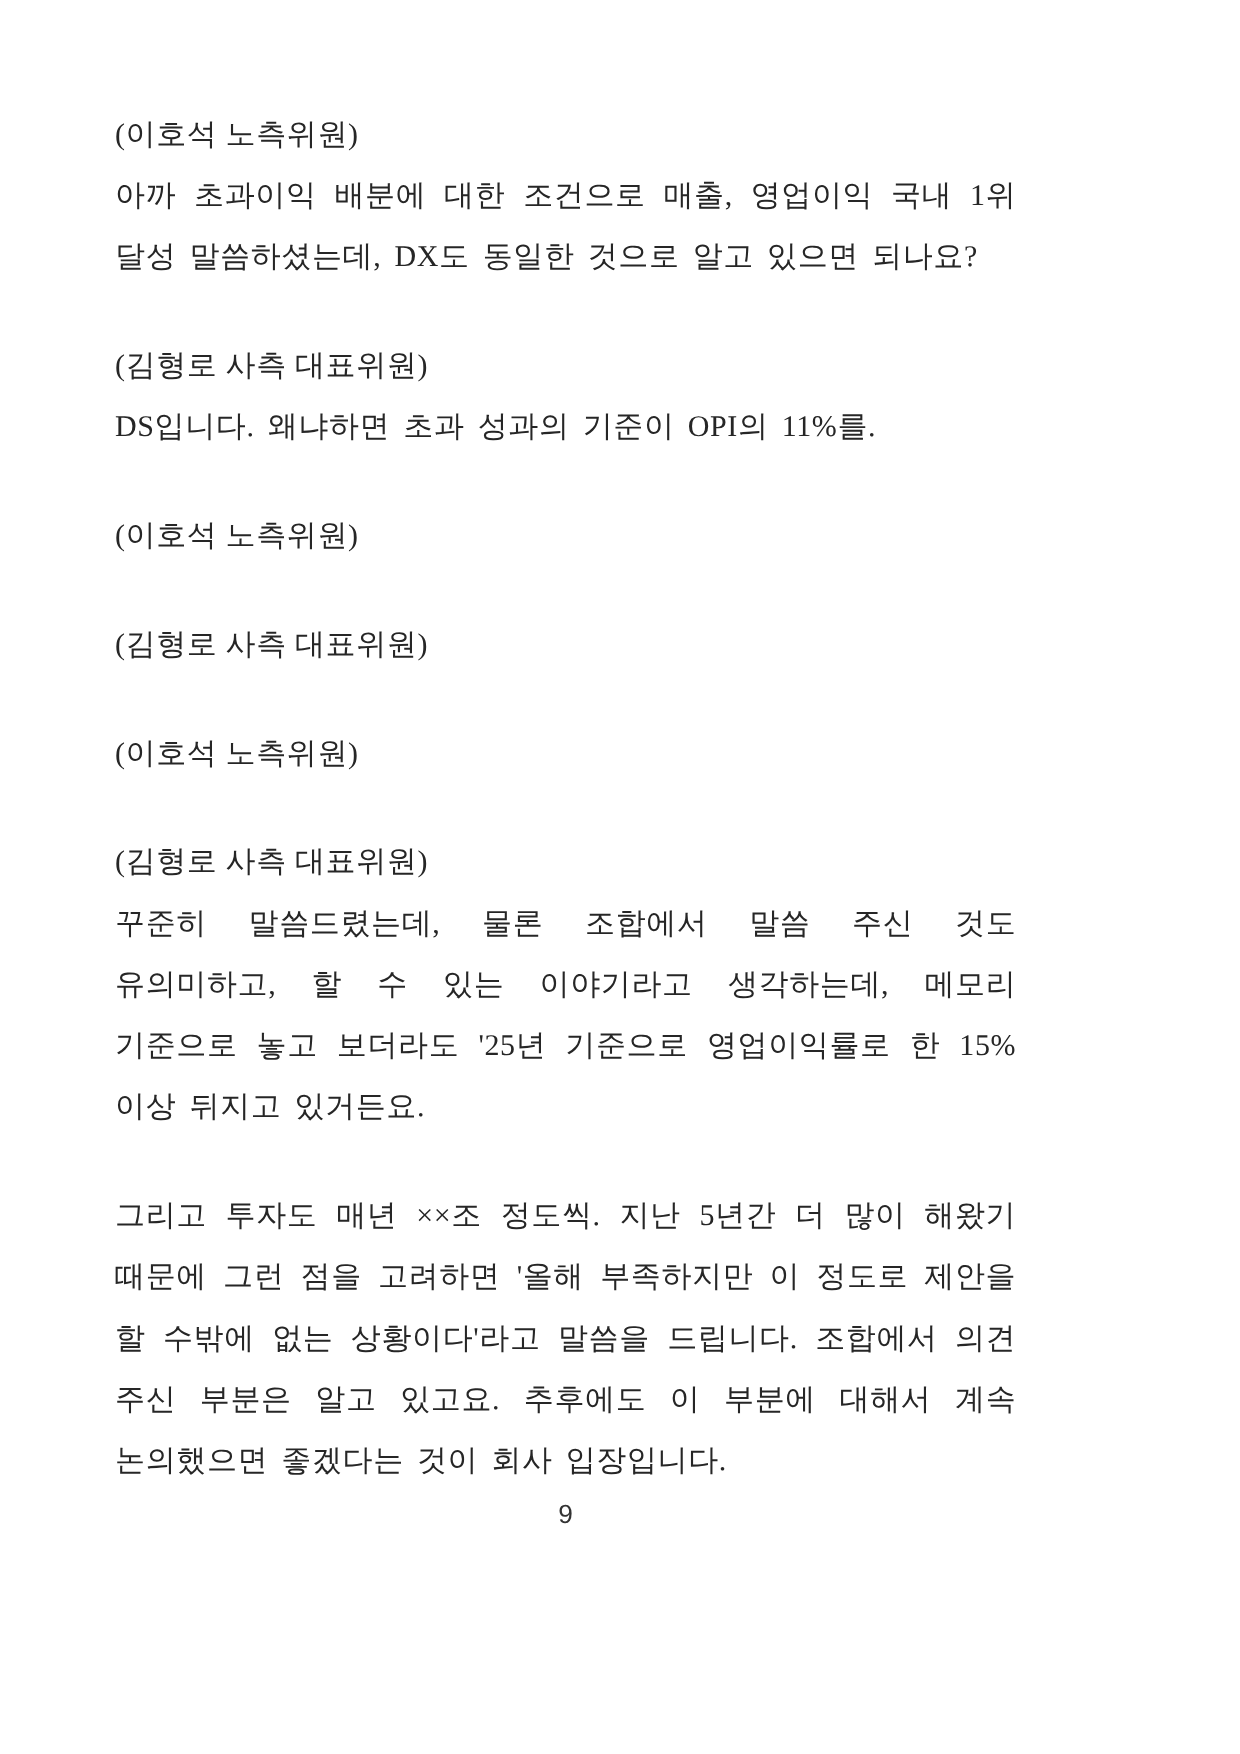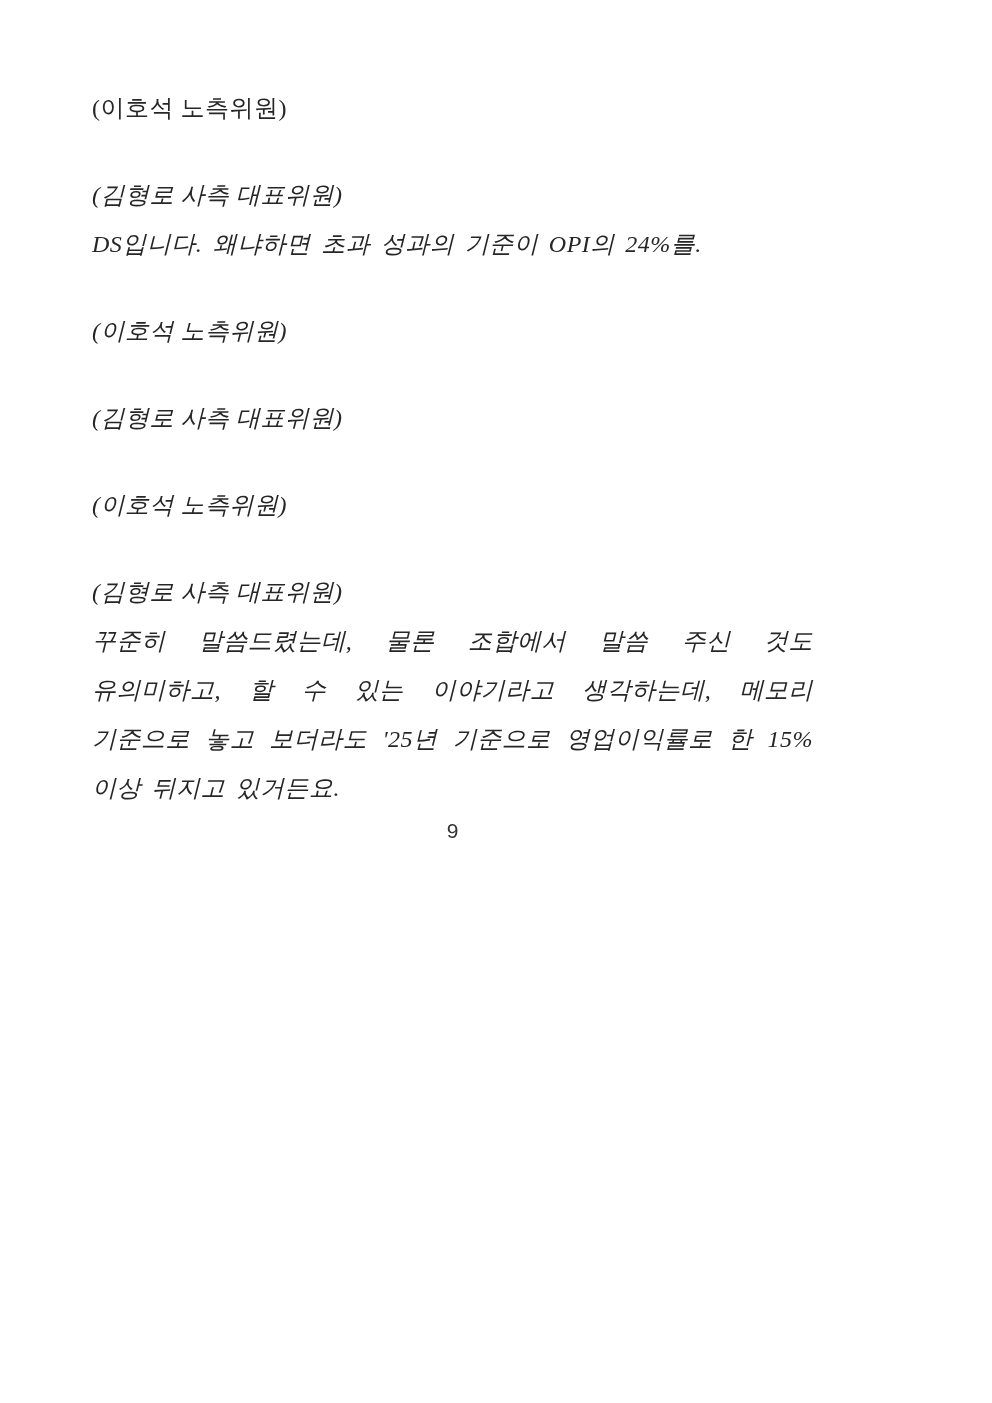--- a/index.html
+++ b/index.html
@@ -17,21 +17,20 @@
   }
   .page {
     box-sizing: border-box;
     width: 900px;
     height: 1403px;
     padding: 84px 87px 0 92px;
     background: #ffffff;
   }
   .speech-block + .speech-block {
     margin-top: 38px;
-    font-style: italic;
   }
   .speaker {
     margin: 0;
     font-size: 24px;
     line-height: 49px;
     letter-spacing: 0.5px;
     text-align: left;
   }
   .para {
     margin: 0;
@@ -53,39 +52,41 @@
     color: #333333;
   }
 </style>
 </head>
 <body>
 
 <div class="page">
 
   <div class="speech-block">
     <p class="speaker">(이호석 노측위원)</p>
+    <p class="para">아까 초과이익 배분에 대한 조건으로 매출, 영업이익 국내 1위 달성 말씀하셨는데, DX도 동일한 것으로 알고 있으면 되나요?</p>
   </div>
 
   <div class="speech-block">
     <p class="speaker">(김형로 사측 대표위원)</p>
-    <p class="para">DS입니다. 왜냐하면 초과 성과의 기준이 OPI의 24%를.</p>
+    <p class="para">DS입니다. 왜냐하면 초과 성과의 기준이 OPI의 11%를.</p>
   </div>
 
   <div class="speech-block">
     <p class="speaker">(이호석 노측위원)</p>
   </div>
 
   <div class="speech-block">
     <p class="speaker">(김형로 사측 대표위원)</p>
   </div>
 
   <div class="speech-block">
     <p class="speaker">(이호석 노측위원)</p>
   </div>
 
   <div class="speech-block">
     <p class="speaker">(김형로 사측 대표위원)</p>
     <p class="para">꾸준히 말씀드렸는데, 물론 조합에서 말씀 주신 것도 유의미하고, 할 수 있는 이야기라고 생각하는데, 메모리 기준으로 놓고 보더라도 '25년 기준으로 영업이익률로 한 15% 이상 뒤지고 있거든요.</p>
+    <p class="para">그리고 투자도 매년 ××조 정도씩. 지난 5년간 더 많이 해왔기 때문에 그런 점을 고려하면 '올해 부족하지만 이 정도로 제안을 할 수밖에 없는 상황이다'라고 말씀을 드립니다. 조합에서 의견 주신 부분은 알고 있고요. 추후에도 이 부분에 대해서 계속 논의했으면 좋겠다는 것이 회사 입장입니다.</p>
   </div>
 
   <div class="page-number">9</div>
 
 </div>
 
 </body></html>

